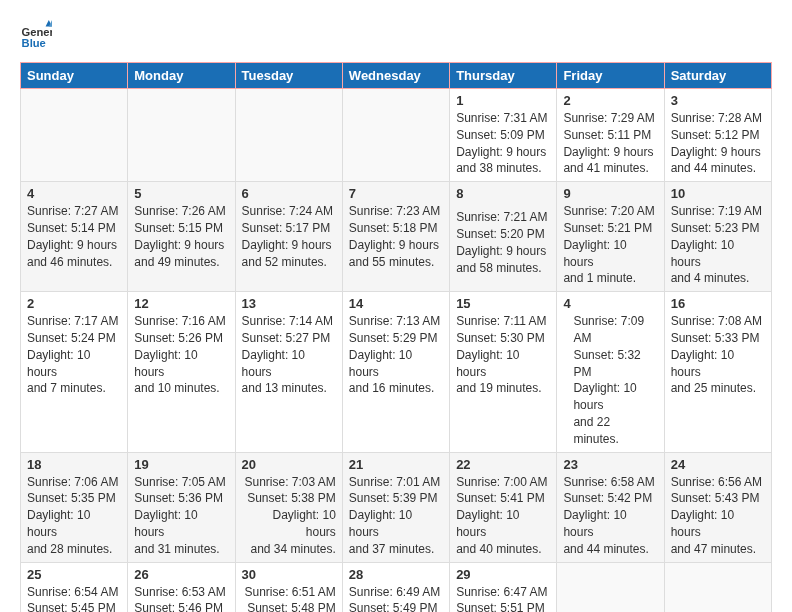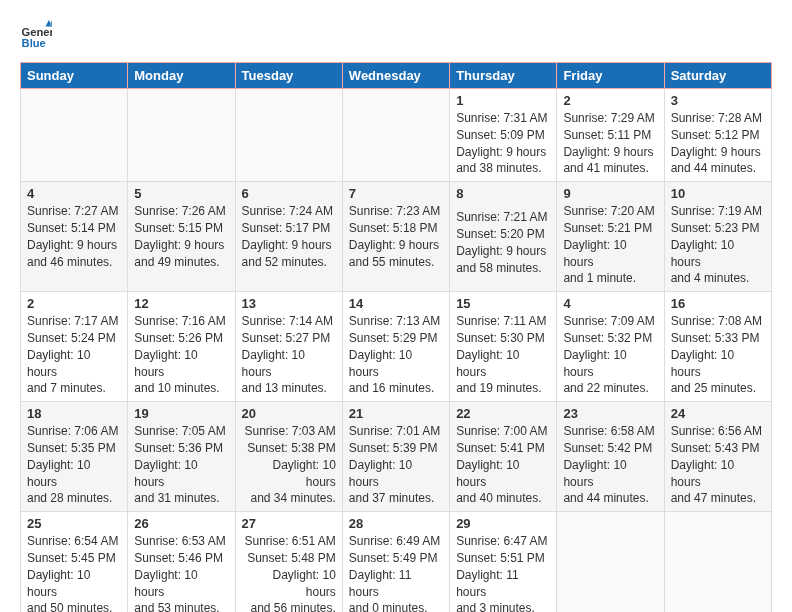--- a/index.html
+++ b/index.html
@@ -225,21 +225,21 @@
         </td>
         <td>
           <div class="day-number">15</div>
           <div class="day-info" style="white-space: pre-line;">Sunrise: 7:11 AM
 Sunset: 5:30 PM
 Daylight: 10 hours
 and 19 minutes.</div>
         </td>
         <td>
           <div class="day-number">4</div>
-          <div class="day-info" style="white-space: pre-line;">Sunrise: 7:09 AM
+          <div class="day-info" style="white-space: pre-line; margin-left: 10px;">Sunrise: 7:09 AM
 Sunset: 5:32 PM
 Daylight: 10 hours
 and 22 minutes.</div>
         </td>
         <td>
           <div class="day-number">16</div>
           <div class="day-info" style="white-space: pre-line;">Sunrise: 7:08 AM
 Sunset: 5:33 PM
 Daylight: 10 hours
 and 25 minutes.</div>
@@ -305,21 +305,21 @@
 and 50 minutes.</div>
         </td>
         <td>
           <div class="day-number">26</div>
           <div class="day-info" style="white-space: pre-line;">Sunrise: 6:53 AM
 Sunset: 5:46 PM
 Daylight: 10 hours
 and 53 minutes.</div>
         </td>
         <td>
-          <div class="day-number">27</div>
+          <div class="day-number">30</div>
           <div class="day-info" style="white-space: pre-line; text-align: right;">Sunrise: 6:51 AM
 Sunset: 5:48 PM
 Daylight: 10 hours
 and 56 minutes.</div>
         </td>
         <td>
           <div class="day-number">28</div>
           <div class="day-info" style="white-space: pre-line;">Sunrise: 6:49 AM
 Sunset: 5:49 PM
 Daylight: 11 hours

